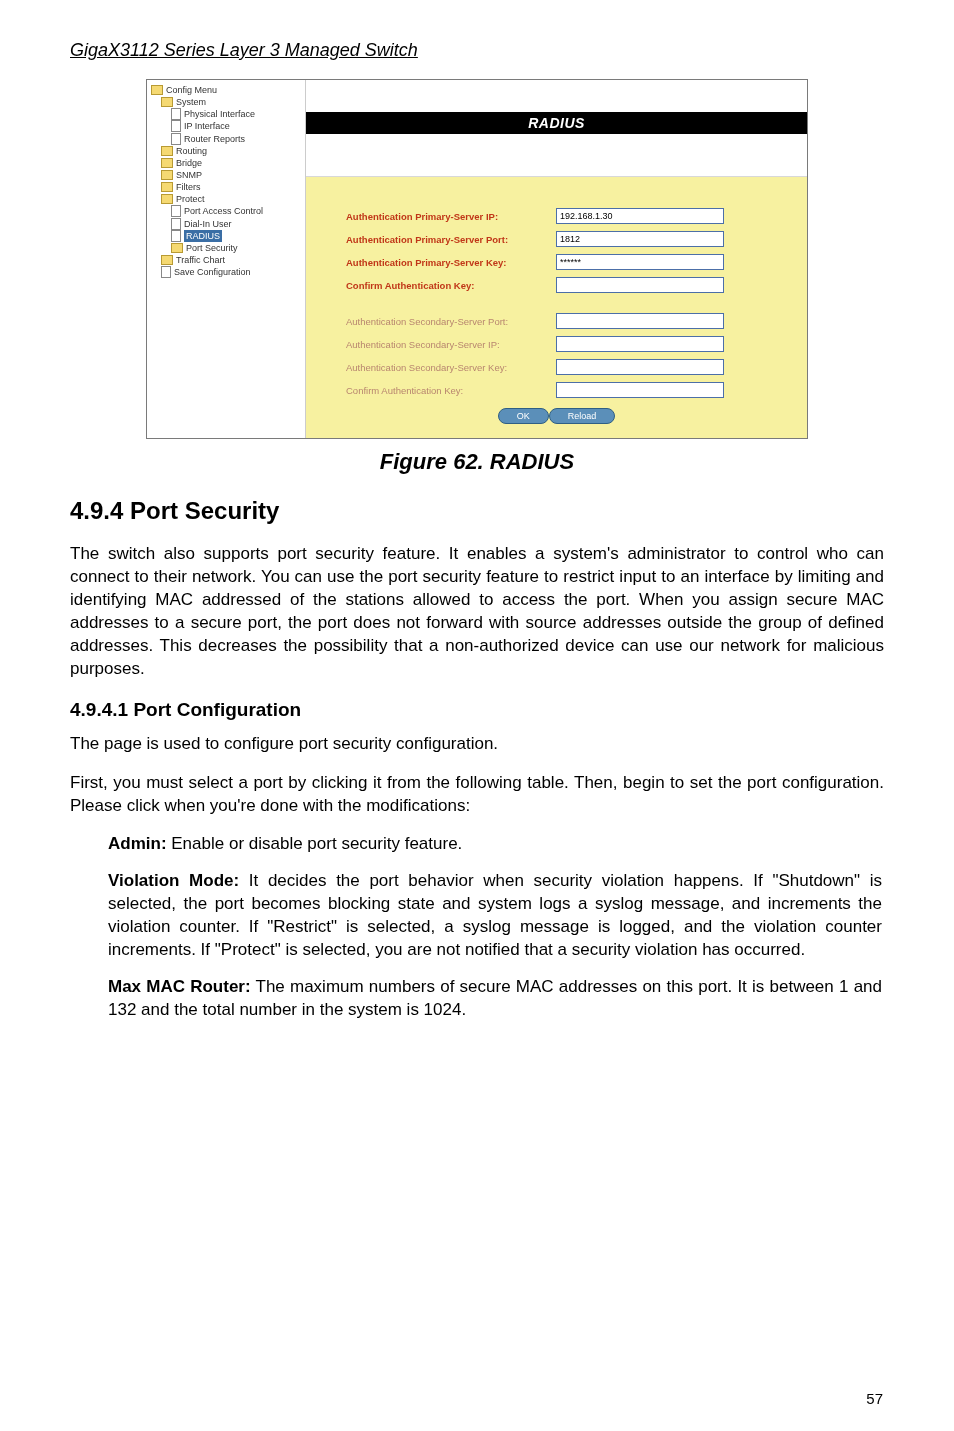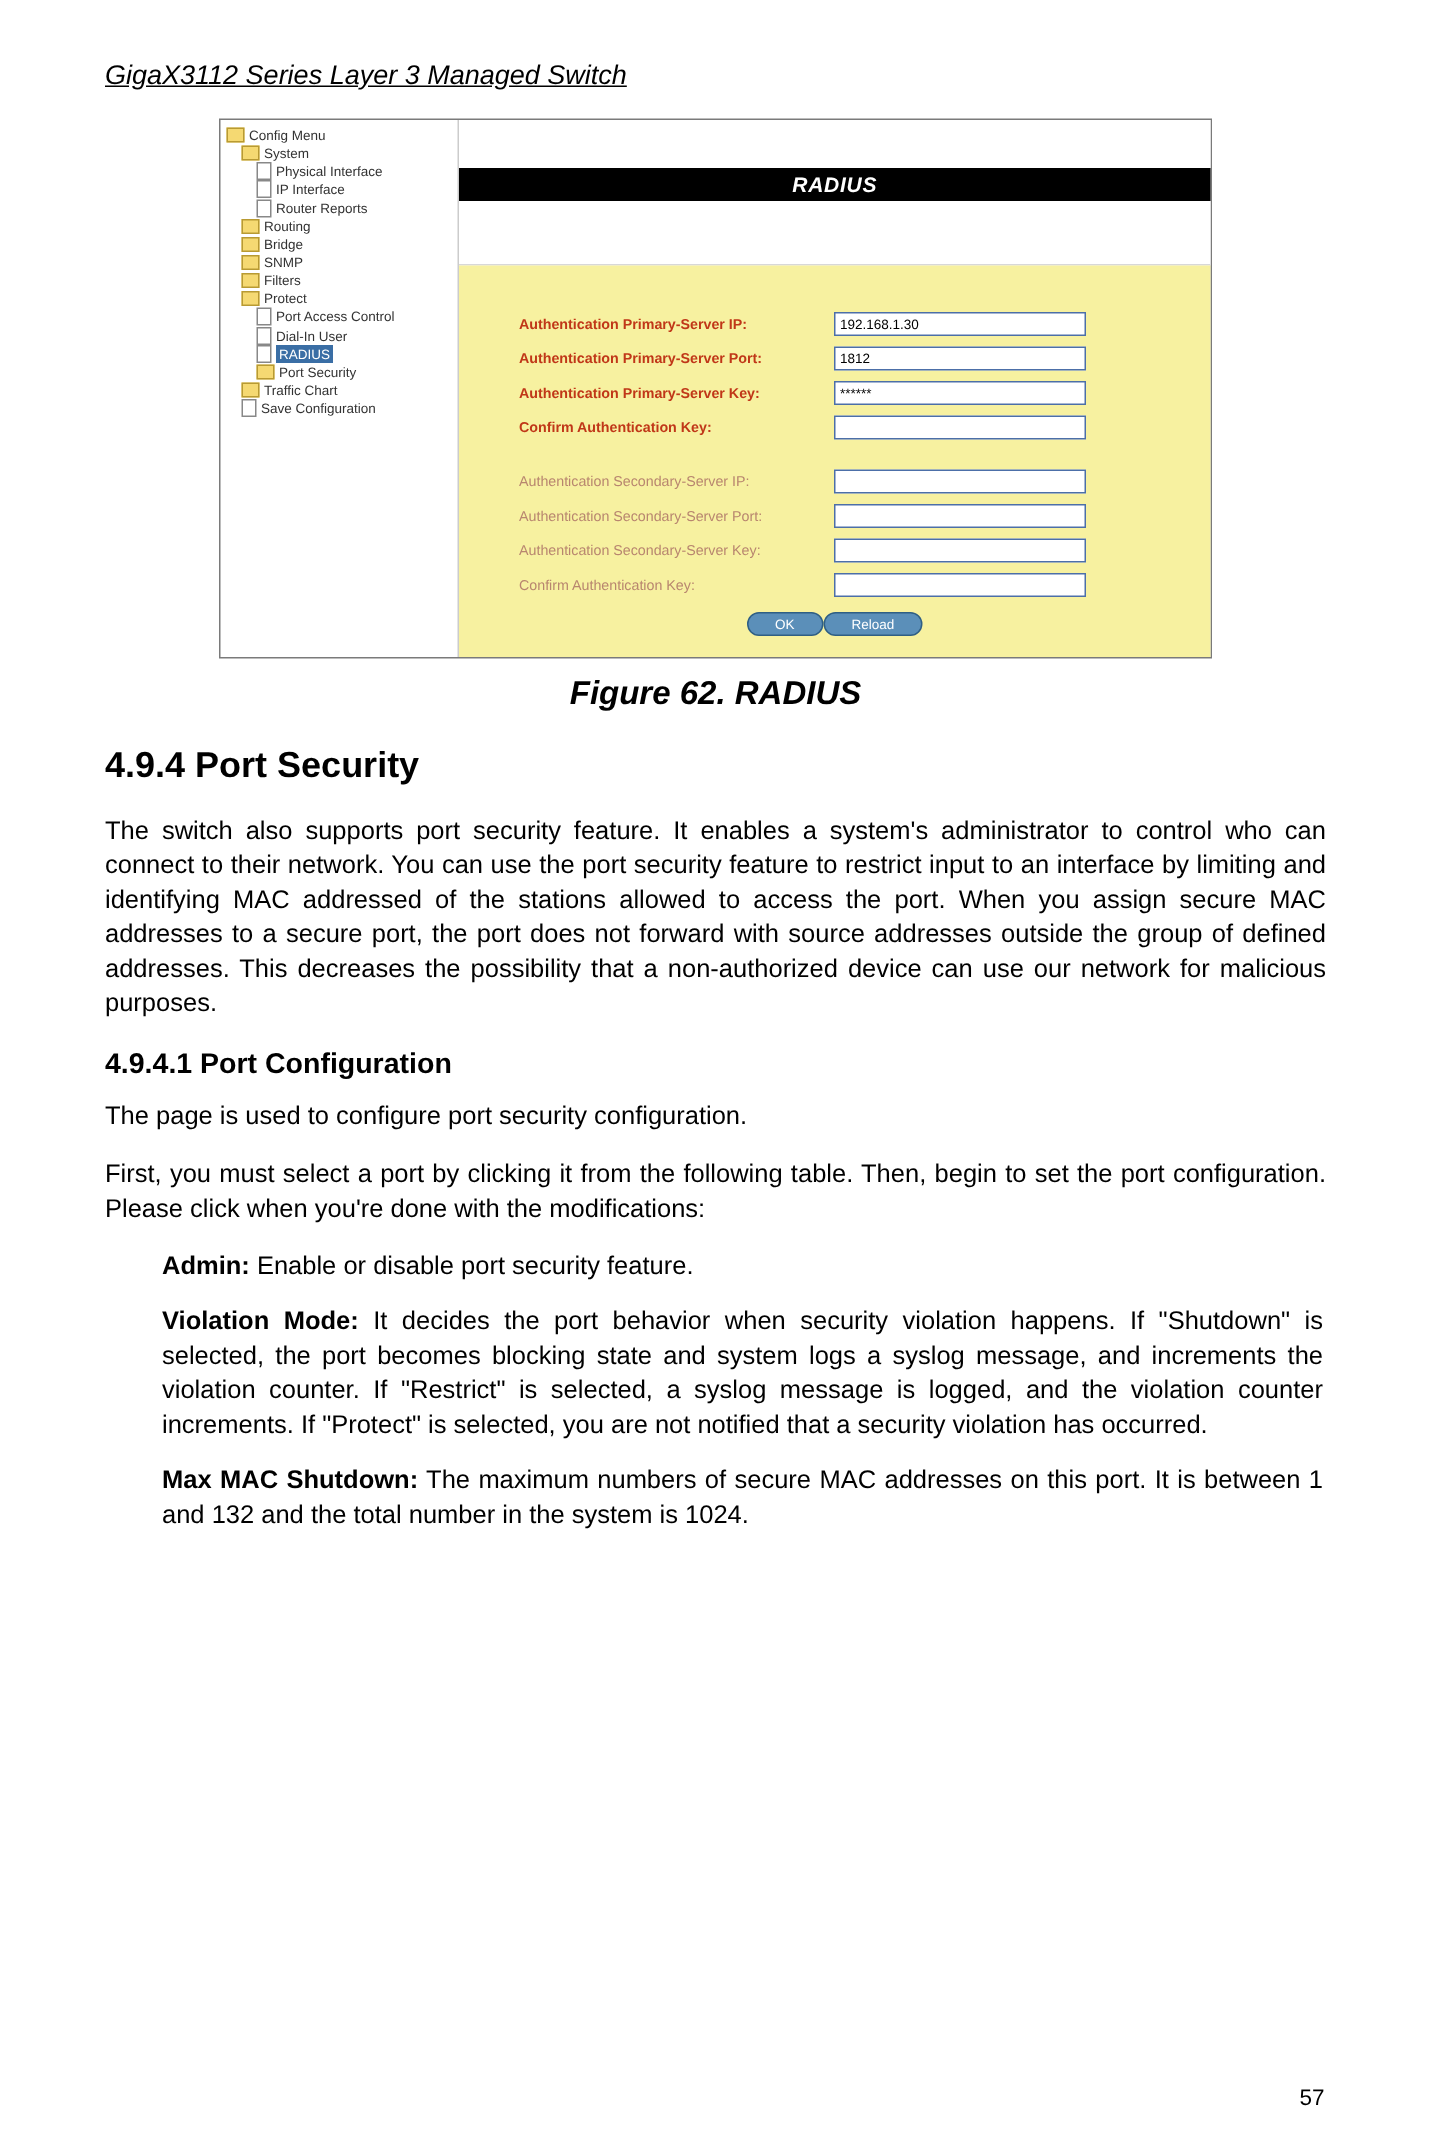--- a/index.html
+++ b/index.html
@@ -257,25 +257,25 @@
           <div class="form-row">
             <div class="form-label form-label-primary">Authentication Primary-Server Key:</div>
             <input class="form-input" value="******" style="">
           </div>
           <div class="form-row">
             <div class="form-label form-label-primary">Confirm Authentication Key:</div>
             <input class="form-input" style="">
           </div>
           <div style="height:6px"></div>
           <div class="form-row">
+            <div class="form-label form-label-sec">Authentication Secondary-Server Port:</div>
+            <input class="form-input" style="">
+          </div>
+          <div class="form-row">
             <div class="form-label form-label-sec">Authentication Secondary-Server IP:</div>
-            <input class="form-input" style="">
-          </div>
-          <div class="form-row">
-            <div class="form-label form-label-sec">Authentication Secondary-Server Port:</div>
             <input class="form-input" style="">
           </div>
           <div class="form-row">
             <div class="form-label form-label-sec">Authentication Secondary-Server Key:</div>
             <input class="form-input" style="">
           </div>
           <div class="form-row">
             <div class="form-label form-label-sec">Confirm Authentication Key:</div>
             <input class="form-input" style="">
           </div>
@@ -298,18 +298,18 @@
 
   <p class="body">The page is used to configure port security configuration.</p>
 
   <p class="body">First, you must select a port by clicking it from the following table. Then, begin to set the port configuration. Please click  when you're done with the modifications:</p>
 
   <div class="indent-block">
     <p class="body"><span class="bold-run">Admin:</span><span> Enable or disable port security feature.</span></p>
 
     <p class="body"><span class="bold-run">Violation Mode:</span><span> It decides the port behavior when security violation happens. If "Shutdown" is selected, the port becomes blocking state and system logs a syslog message, and increments the violation counter. If "Restrict" is selected, a syslog message is logged, and the violation counter increments. If "Protect" is selected, you are not notified that a security violation has occurred.</span></p>
 
-    <p class="body"><span class="bold-run">Max MAC Shutdown:</span><span> The maximum numbers of secure MAC addresses on this port. It is between 1 and 132 and the total number in the system is 1024.</span></p>
+    <p class="body"><span class="bold-run">Max MAC Router:</span><span> The maximum numbers of secure MAC addresses on this port. It is between 1 and 132 and the total number in the system is 1024.</span></p>
   </div>
 
   <div class="page-num">57</div>
 
 </div>
 
 </body></html>

